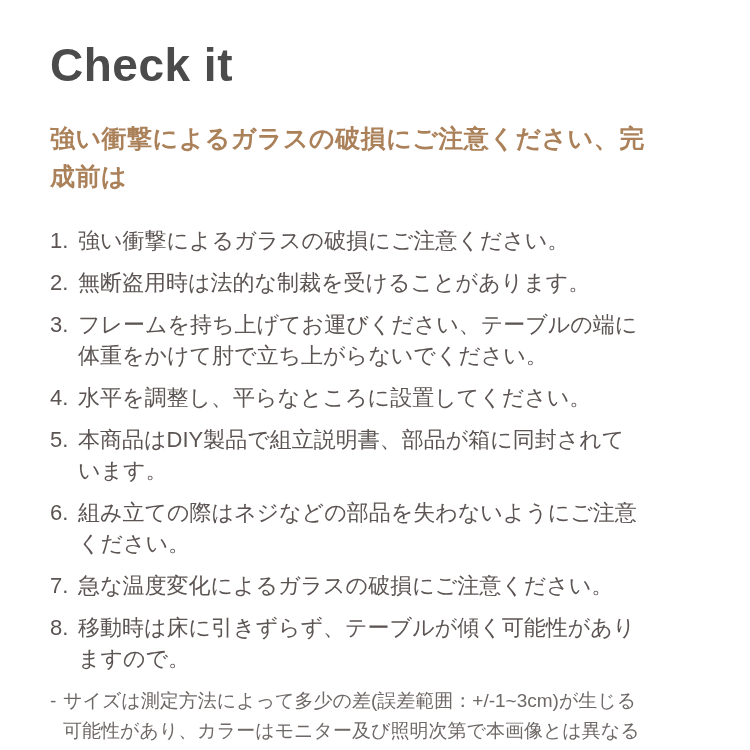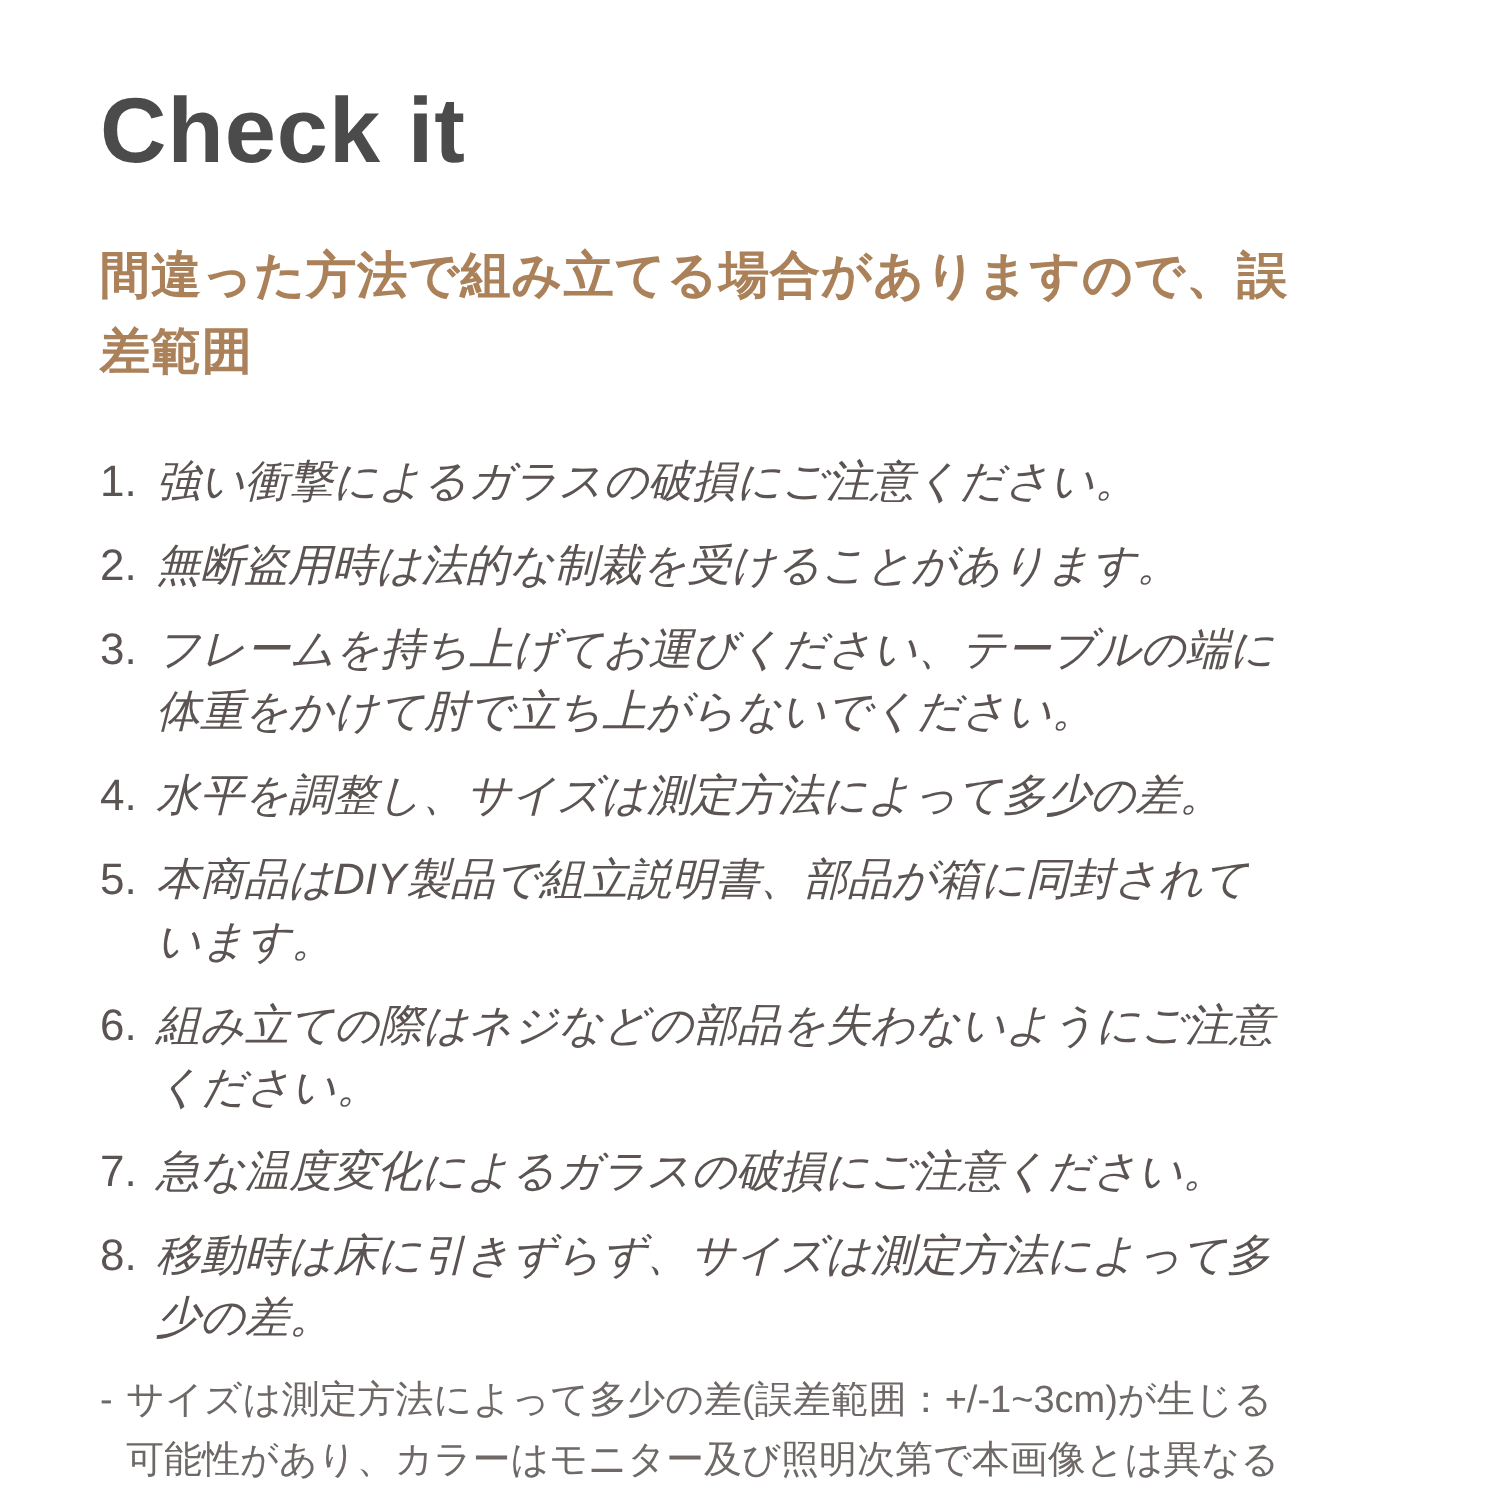--- a/index.html
+++ b/index.html
@@ -46,21 +46,20 @@
     display: flex;
     line-height: 31px;
     margin-bottom: 11px;
   }
   .precaution-item .num {
     width: 28px;
     flex-shrink: 0;
   }
   .precaution-item .txt {
     flex: 1;
-    font-style: italic;
   }
   .footnotes {
     margin-top: 12px;
     font-size: 19px;
     line-height: 30px;
     color: #6e6967;
   }
   .footnote {
     display: flex;
     margin-bottom: 10px;
@@ -74,55 +73,55 @@
   }
 </style>
 </head>
 <body>
 
 <div class="page">
 
   <h1 class="page-title">Check it</h1>
 
   <div class="notice">
-    <div class="notice-line">間違った方法で組み立てる場合がありますので、誤差範囲</div>
+    <div class="notice-line">強い衝撃によるガラスの破損にご注意ください、完成前は</div>
   </div>
 
   <ol class="precautions">
     <li class="precaution-item">
       <span class="num">1.</span>
       <span class="txt">強い衝撃によるガラスの破損にご注意ください。</span>
     </li>
     <li class="precaution-item">
       <span class="num">2.</span>
       <span class="txt">無断盗用時は法的な制裁を受けることがあります。</span>
     </li>
     <li class="precaution-item">
       <span class="num">3.</span>
       <span class="txt">フレームを持ち上げてお運びください、テーブルの端に体重をかけて肘で立ち上がらないでください。</span>
     </li>
     <li class="precaution-item">
       <span class="num">4.</span>
-      <span class="txt">水平を調整し、サイズは測定方法によって多少の差。</span>
+      <span class="txt">水平を調整し、平らなところに設置してください。</span>
     </li>
     <li class="precaution-item">
       <span class="num">5.</span>
       <span class="txt">本商品はDIY製品で組立説明書、部品が箱に同封されています。</span>
     </li>
     <li class="precaution-item">
       <span class="num">6.</span>
       <span class="txt">組み立ての際はネジなどの部品を失わないようにご注意ください。</span>
     </li>
     <li class="precaution-item">
       <span class="num">7.</span>
       <span class="txt">急な温度変化によるガラスの破損にご注意ください。</span>
     </li>
     <li class="precaution-item">
       <span class="num">8.</span>
-      <span class="txt">移動時は床に引きずらず、サイズは測定方法によって多少の差。</span>
+      <span class="txt">移動時は床に引きずらず、テーブルが傾く可能性がありますので。</span>
     </li>
   </ol>
 
   <div class="footnotes">
     <div class="footnote">
       <span class="dash">-</span>
       <span class="ftxt">サイズは測定方法によって多少の差(誤差範囲：+/-1~3cm)が生じる可能性があり、カラーはモニター及び照明次第で本画像とは異なる場合があります。</span>
     </div>
     <div class="footnote">
       <span class="dash">-</span>

